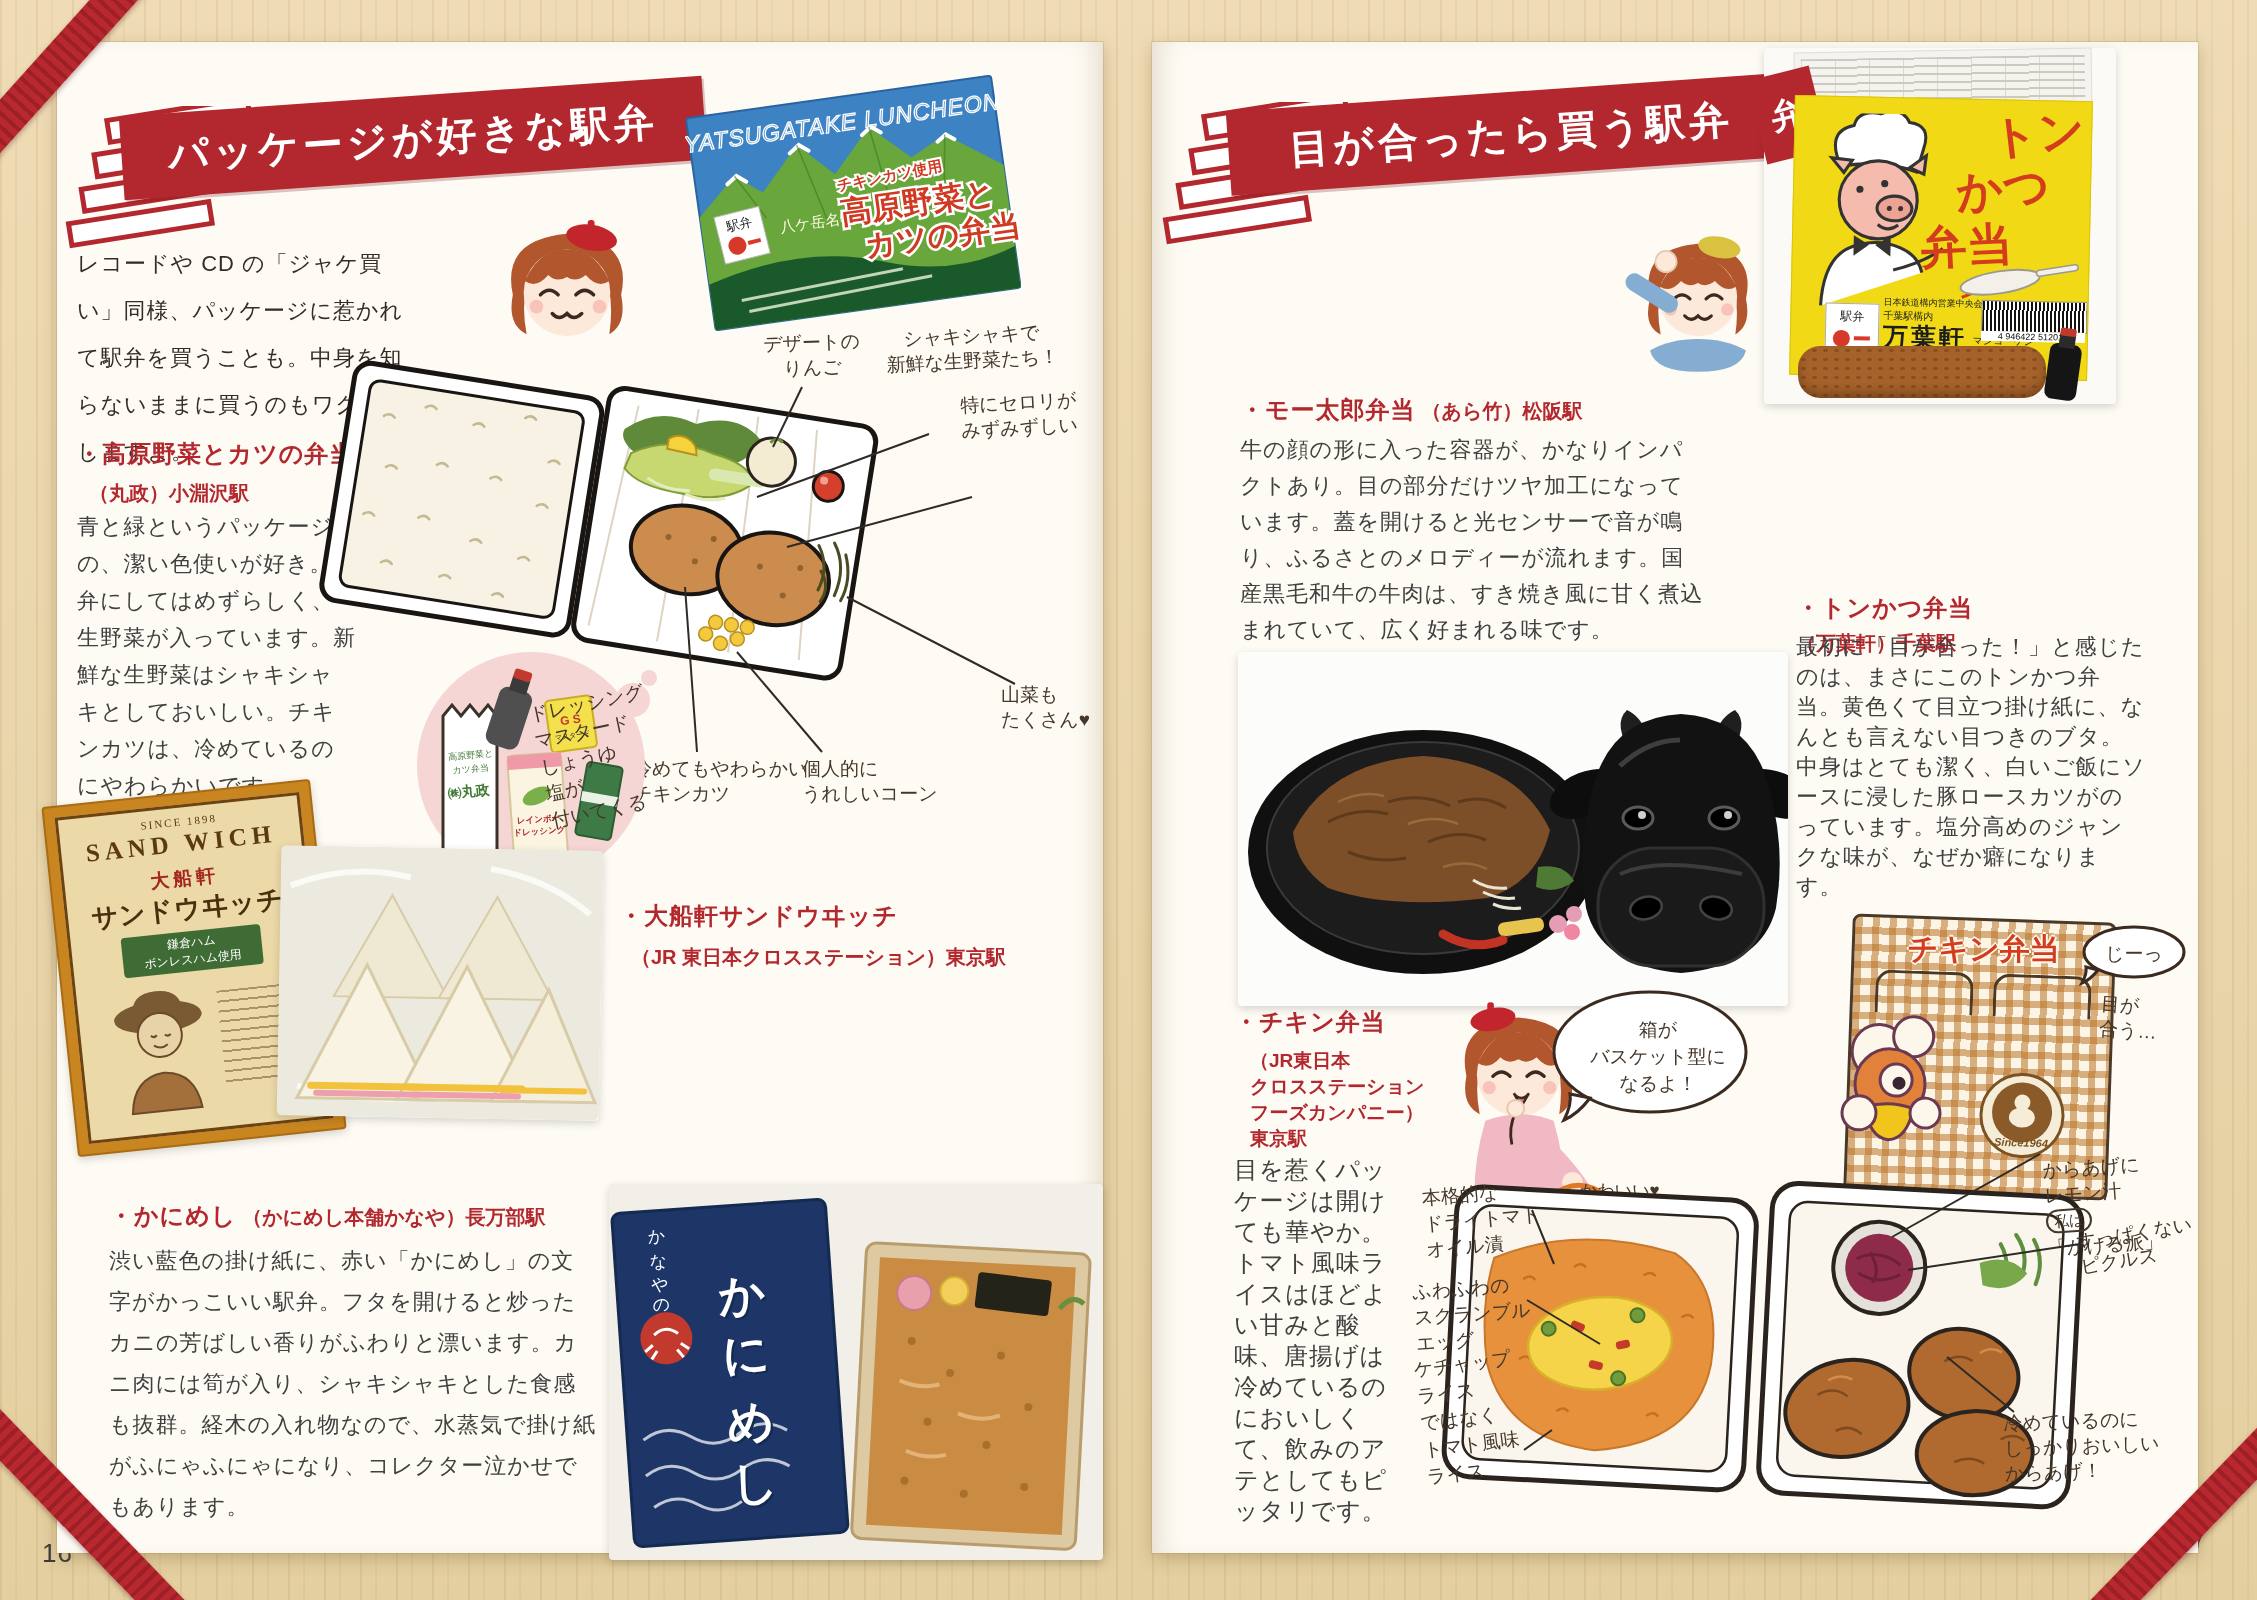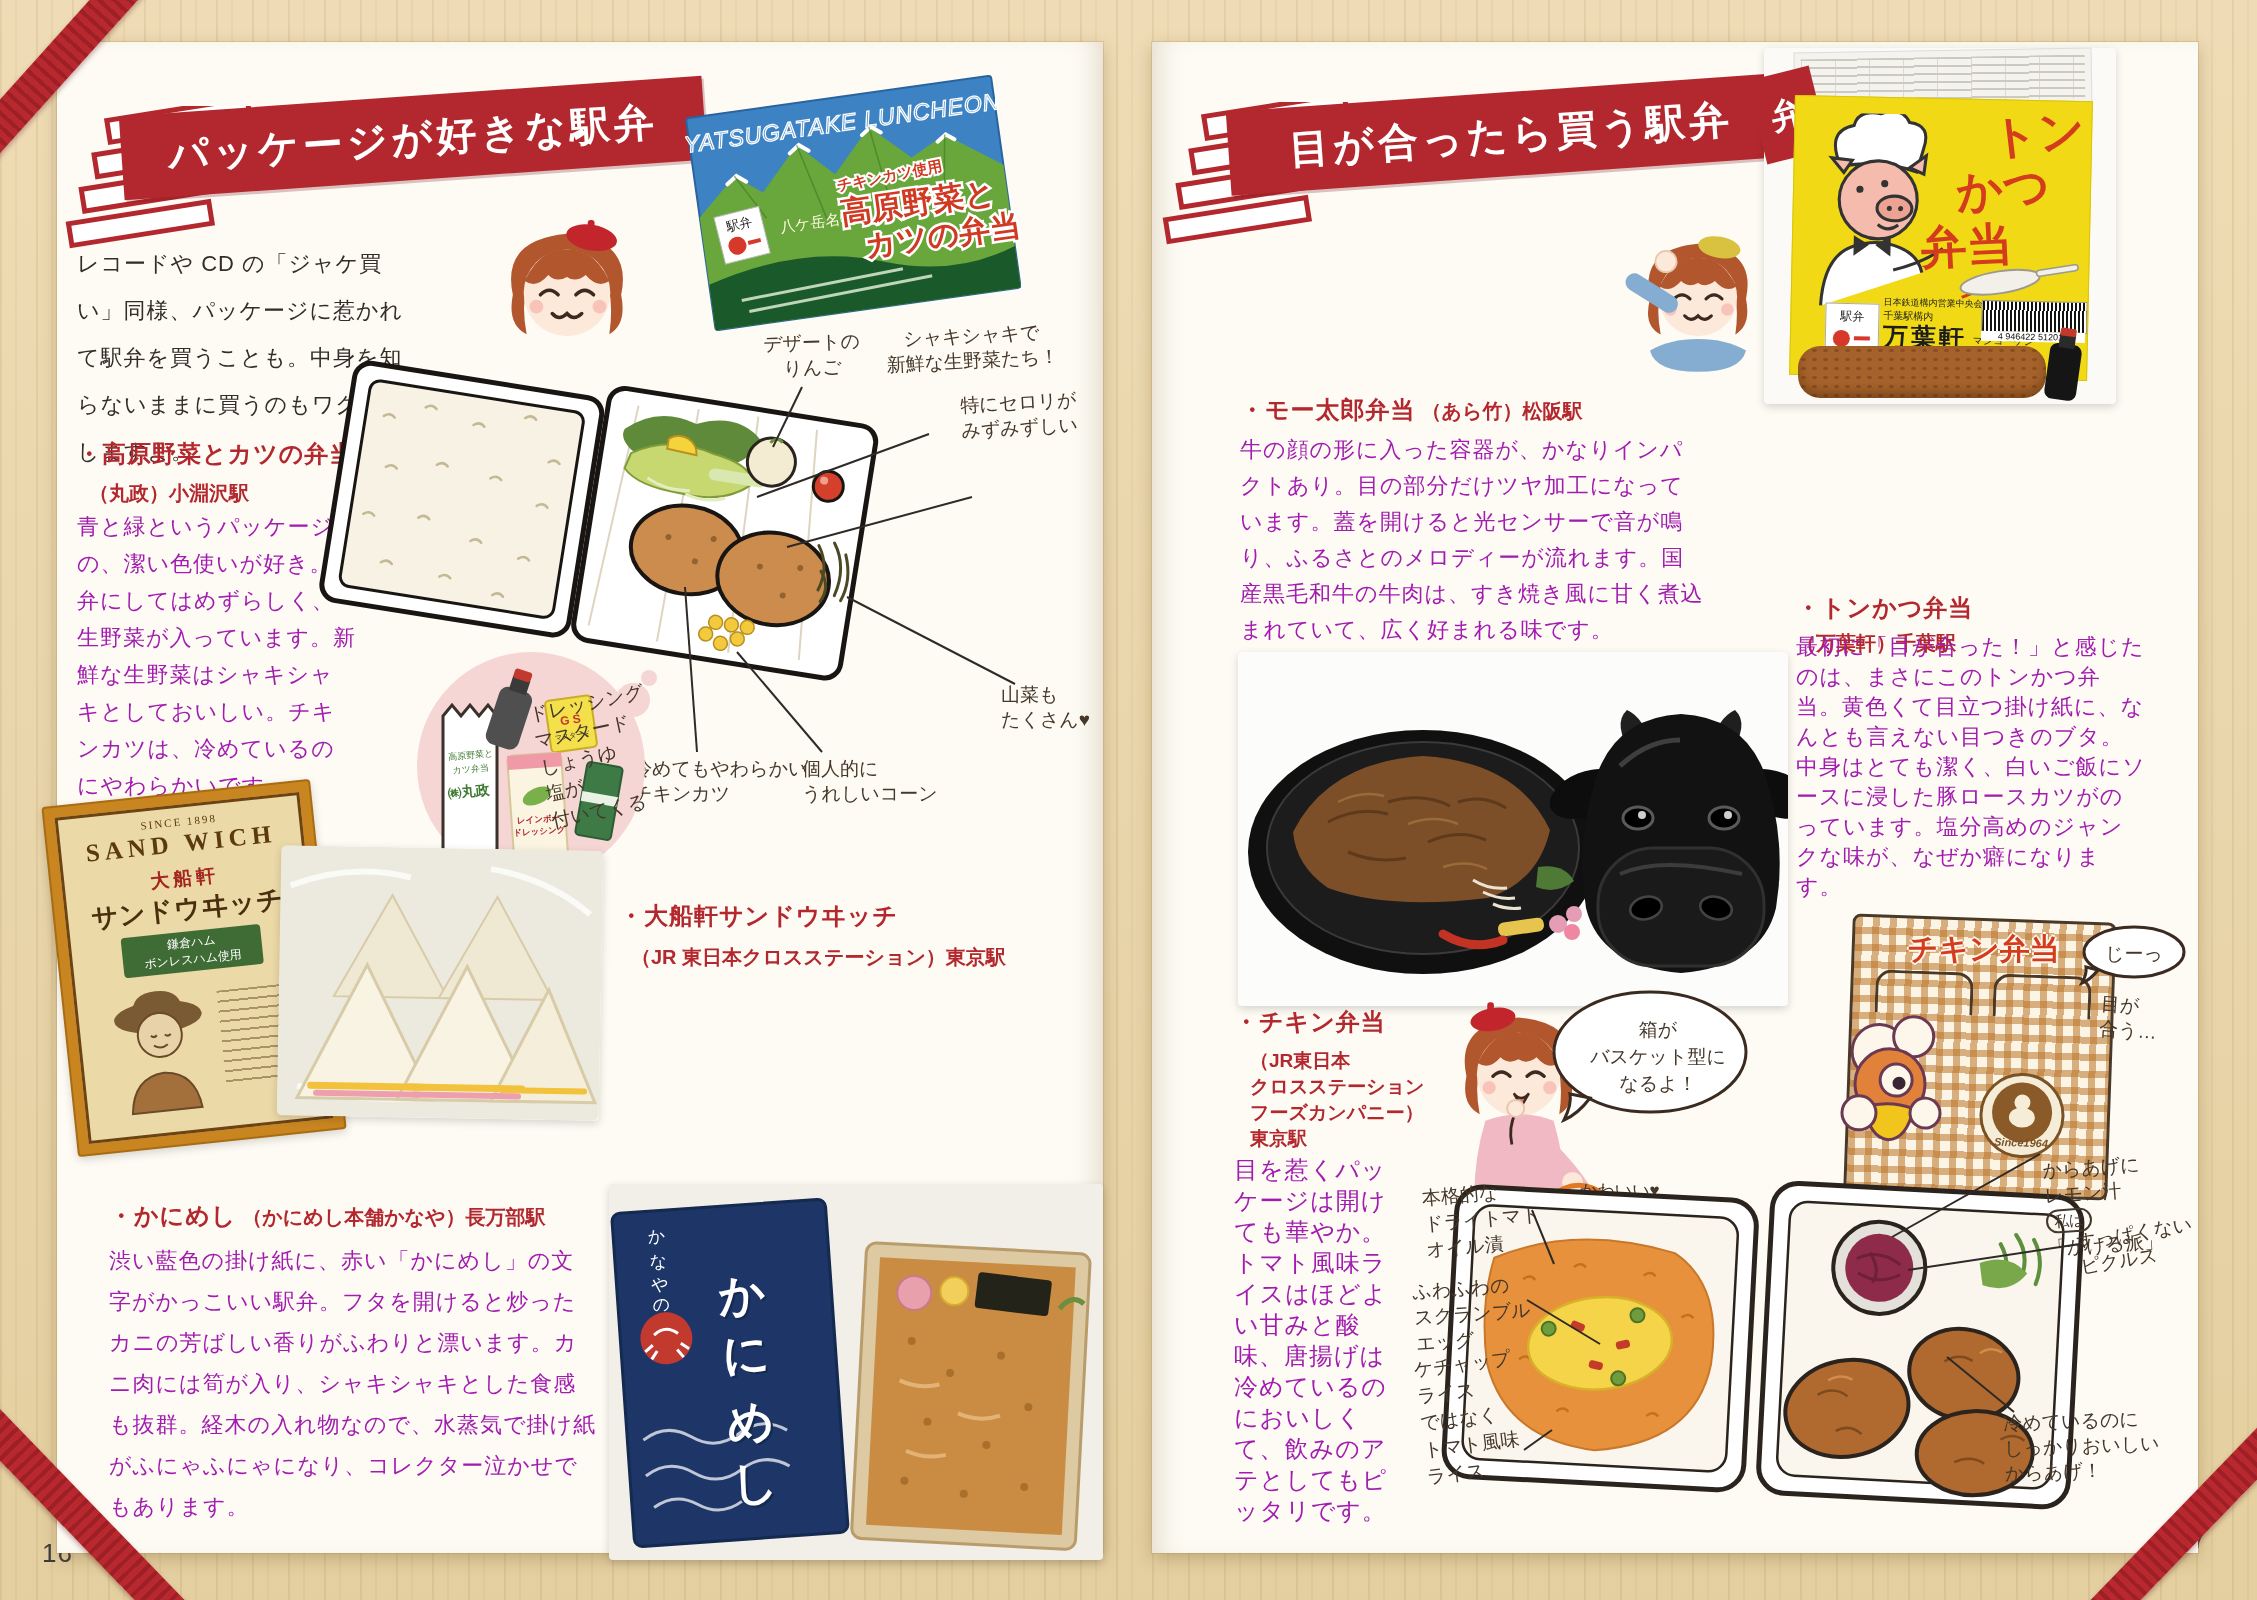--- a/index.html
+++ b/index.html
@@ -10,21 +10,21 @@
       repeating-linear-gradient(90deg, rgba(150,110,52,.12) 0 2px, rgba(0,0,0,0) 2px 15px, rgba(150,110,52,.07) 15px 17px, rgba(0,0,0,0) 17px 36px),
       linear-gradient(180deg,#efdcb6,#e4cfa0);}
   .page{position:absolute;top:42px;width:1046px;height:1511px;background:#fdfbf4;
     box-shadow:0 0 0 1px rgba(175,140,80,.25),0 5px 16px rgba(110,80,30,.30);}
   .page.left{left:57px;box-shadow:0 0 0 1px rgba(175,140,80,.25),0 5px 16px rgba(110,80,30,.30), inset -20px 0 26px -14px rgba(140,100,50,.22);}
   .page.right{left:1152px;box-shadow:0 0 0 1px rgba(175,140,80,.25),0 5px 16px rgba(110,80,30,.30), inset 20px 0 26px -14px rgba(140,100,50,.22);}
   .abs{position:absolute;}
   .banner{position:absolute;background:#b3282e;display:flex;align-items:center;justify-content:center;
     transform:rotate(-4deg);box-shadow:2px 3px 0 rgba(120,20,25,.25);}
   .banner span{color:#fff;font-weight:bold;font-size:40px;letter-spacing:4px;white-space:nowrap;}
-  .body-text{font-size:22px;line-height:37px;letter-spacing:1px;color:#a21caf;text-align:left;}
+  .body-text{font-size:22px;line-height:37px;letter-spacing:1px;color:#404040;text-align:left;}
   .intro{font-size:22px;letter-spacing:1px;color:#332d28;}
   .head{color:#b3282e;font-weight:bold;font-size:24px;letter-spacing:1px;white-space:nowrap;}
   .subhead{color:#b3282e;font-weight:bold;font-size:20px;white-space:nowrap;}
   .headrow{display:flex;align-items:baseline;gap:6px;}
   .ann{font-size:19px;line-height:25px;color:#453729;white-space:pre-line;}
   .pre{white-space:pre-line;}
   .center{text-align:center;}
   .pagenum{position:absolute;font-size:26px;color:#3b3b3b;letter-spacing:1px;}
   .ribbon{position:absolute;height:36px;z-index:9;
     background:repeating-linear-gradient(90deg,#b8292f 0 6px,#9e2026 6px 10px);

